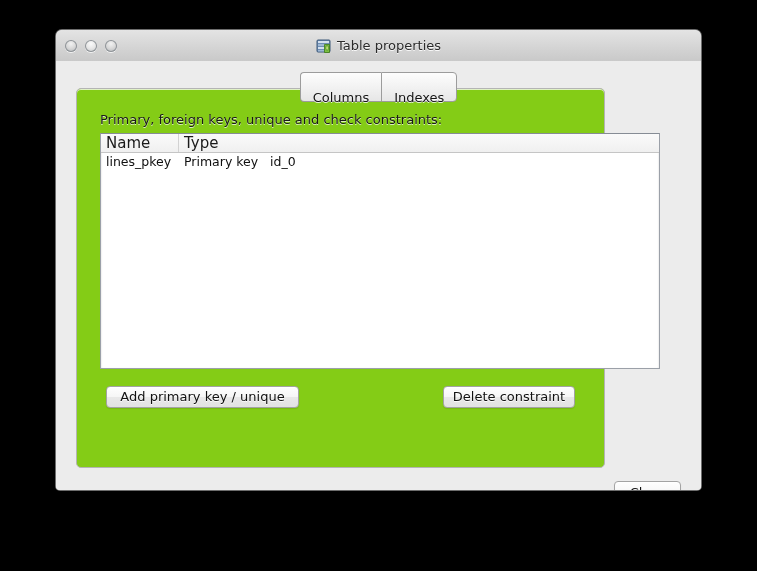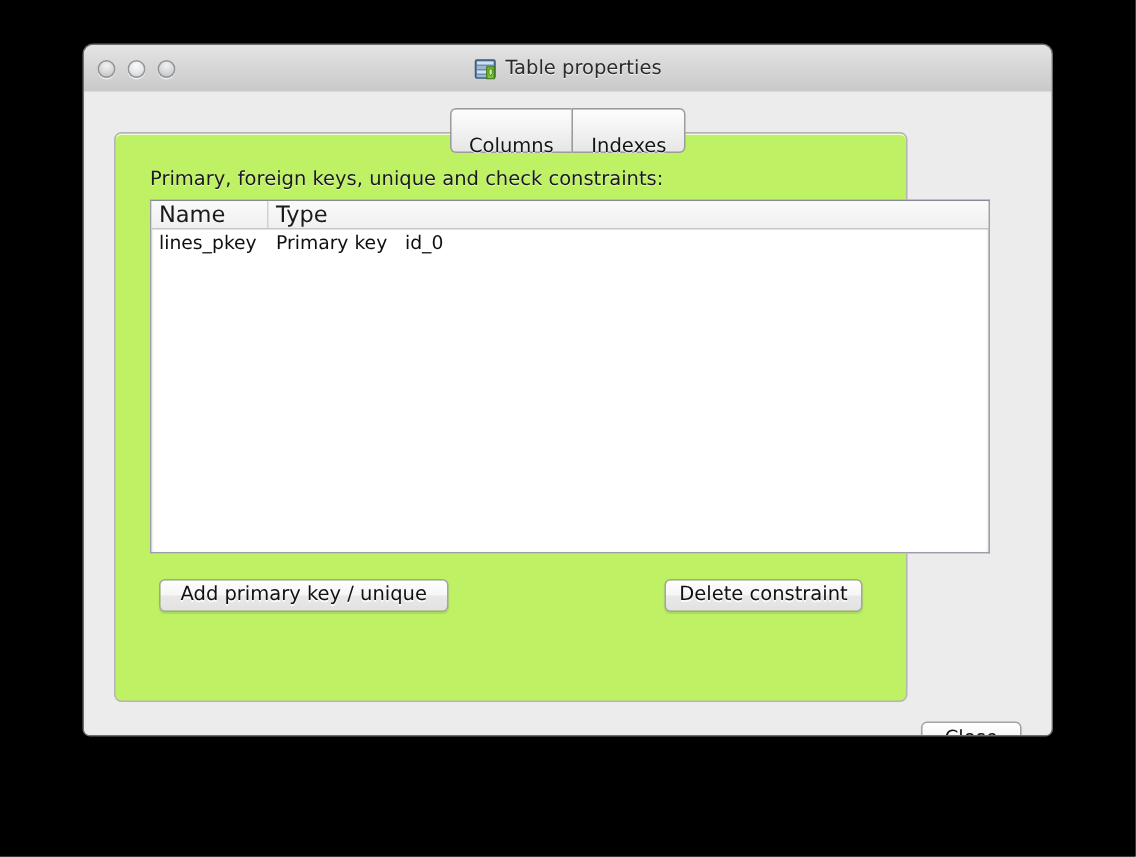--- a/index.html
+++ b/index.html
@@ -124,21 +124,21 @@
   
   #panel {
     position: absolute;
     left: 20px;
     top: 27px;
     width: 529px;
     height: 380px;
     box-sizing: border-box;
     border: 1px solid #b4b4b4;
     border-radius: 5px;
-    background: #bef264;
+    background: #84cc16;
     box-shadow: inset 0 1px 0 rgba(255,255,255,0.75);
   }
 
   #panel-label {
     position: absolute;
     left: 23px;
     top: 23px;
     font-size: 13px;
     color: #1a1a1a;
     text-shadow: 0 1px 0 rgba(255,255,255,0.7);

